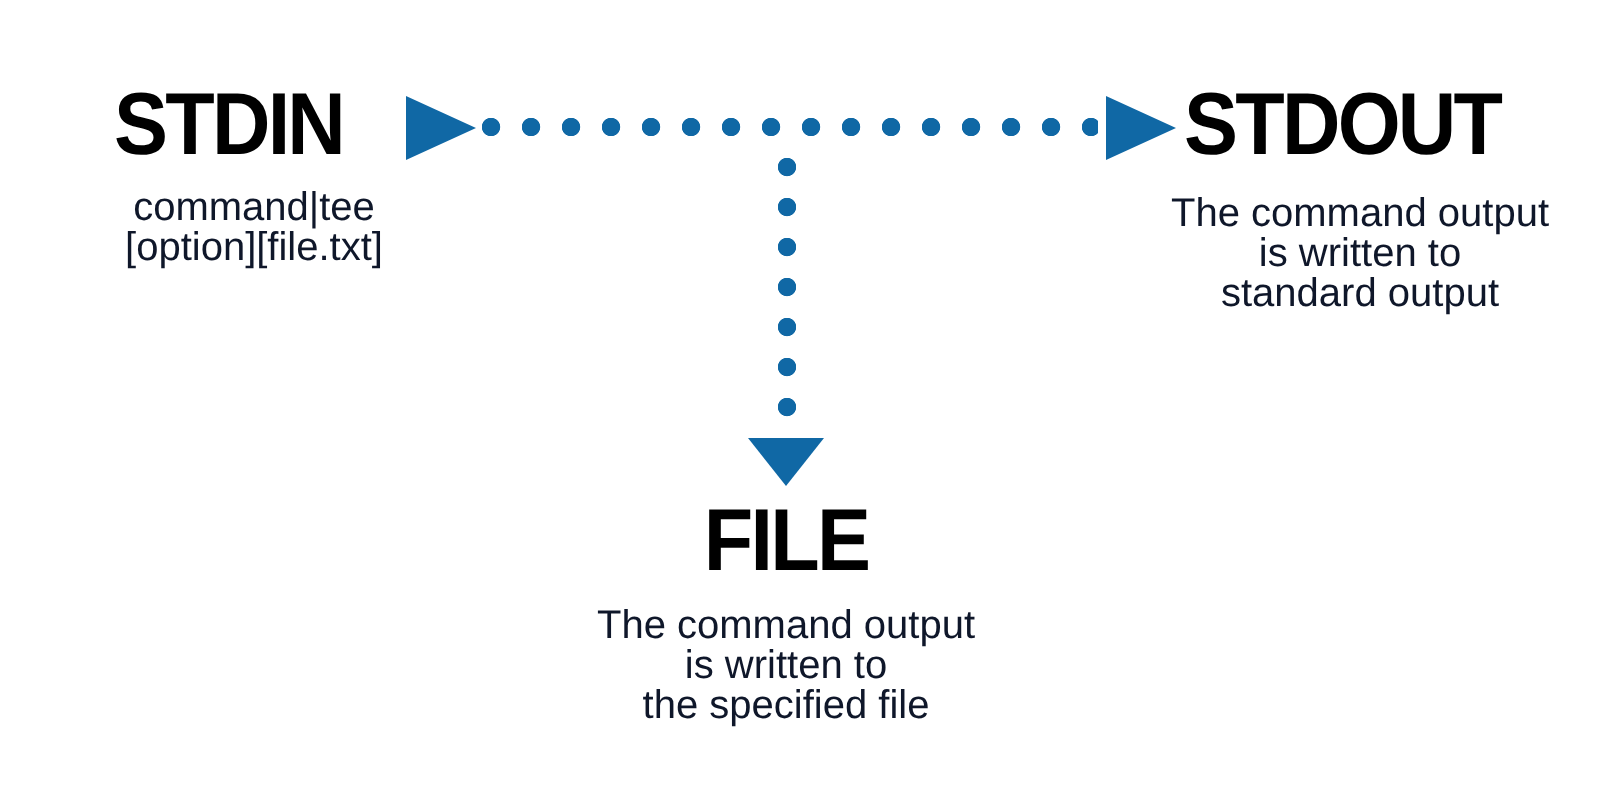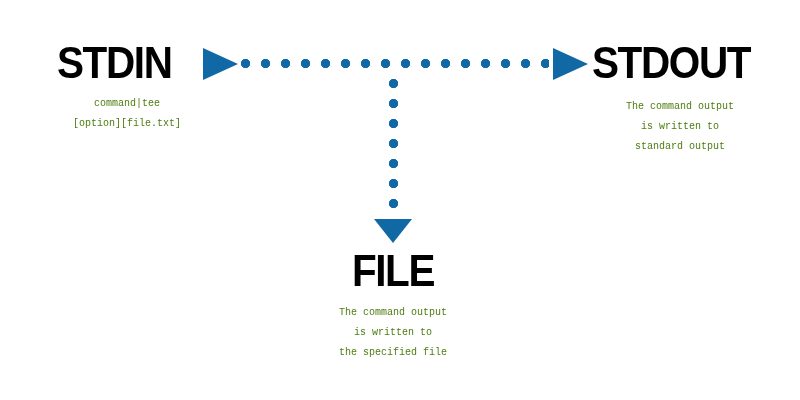--- a/index.html
+++ b/index.html
@@ -41,23 +41,23 @@
   #file-heading {
     left: 393px;
     top: 249px;
     transform-origin: center top;
     transform: translateX(-50%) scaleX(0.92);
   }
 
   
   .caption {
     position: absolute;
-    color: #4d7c0f;
-    font-family: Liberation Mono, monospace;
-    font-size: 10px;
+    color: #0f172a;
+    font-family: Liberation Sans, sans-serif;
+    font-size: 20px;
     line-height: 20px;
     text-align: center;
     white-space: pre;
     font-weight: normal;
   }
   #stdin-caption {
     left: 127px;
     top: 94px;
     transform: translateX(-50%);
   }

